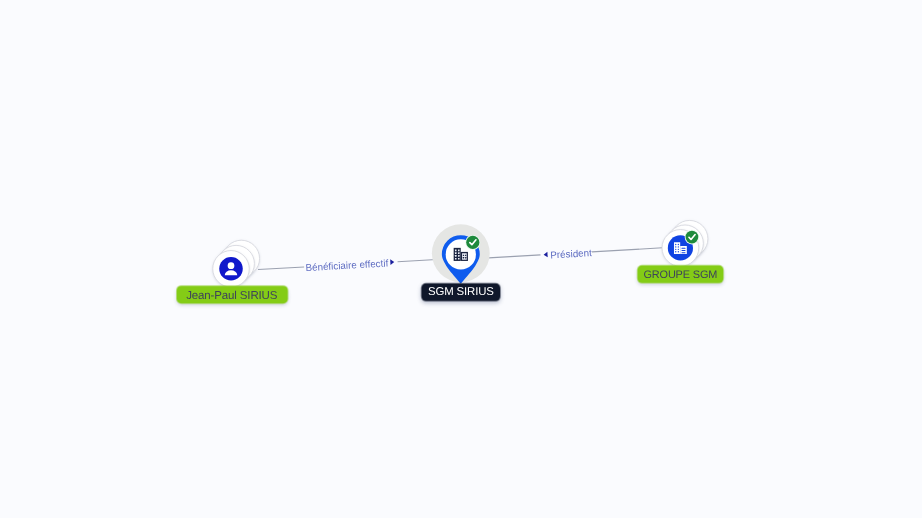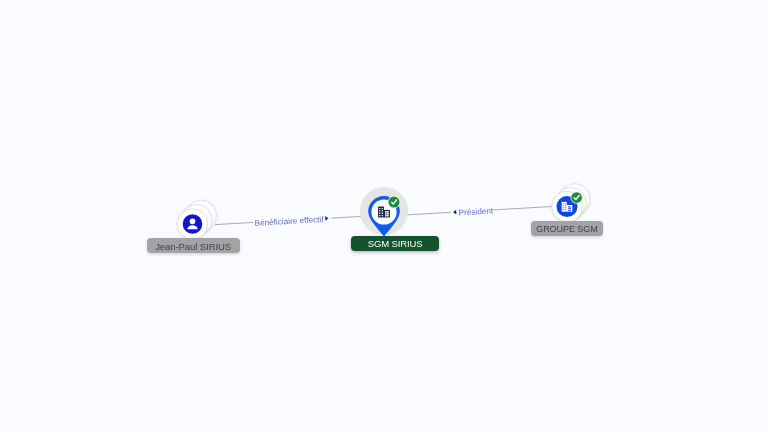--- a/index.html
+++ b/index.html
@@ -10,22 +10,22 @@
   .edge-line{stroke:#9ba1b0;stroke-width:0.9;fill:none;}
   .edge-label{font-family:"Liberation Sans",sans-serif;font-size:8.2px;fill:#5f6dc2;
       -webkit-font-smoothing:antialiased;text-rendering:geometricPrecision;}
   svg#graph{-webkit-font-smoothing:antialiased;transform:translateZ(0);will-change:transform;}
   .arrow{fill:#1a1f9e;}
   .node-label{position:absolute;border-radius:4px;font-size:9.8px;
       white-space:nowrap;letter-spacing:-0.12px;}
   .node-label > span{position:absolute;left:0;right:0;text-align:center;display:block;
       line-height:normal;-webkit-font-smoothing:antialiased;
       transform:translateZ(0);will-change:transform;}
-  .label-plain{background:#a3a3a3;color:#3d435a;box-shadow:0 1.5px 3px rgba(70,80,110,.22);text-decoration:underline;}
-  .label-focus{background:#14532d;color:#ffffff;box-shadow:0 1.5px 3.5px rgba(90,105,140,.45);padding-left:22px;}
+  .label-plain{background:#84cc16;color:#3d435a;box-shadow:0 1.5px 3px rgba(70,80,110,.22);text-decoration:underline;}
+  .label-focus{background:#0f172a;color:#ffffff;box-shadow:0 1.5px 3.5px rgba(90,105,140,.45);}
 </style>
 </head>
 <body>
 
 <div id="canvas">
   <svg id="graph" viewBox="0 0 768 432">
     <defs>
       <filter id="discShadow" x="-40%" y="-40%" width="180%" height="180%">
         <feDropShadow dx="0" dy="0.7" stdDeviation="0.9" flood-color="#99a0b2" flood-opacity="0.32"></feDropShadow>
       </filter>

